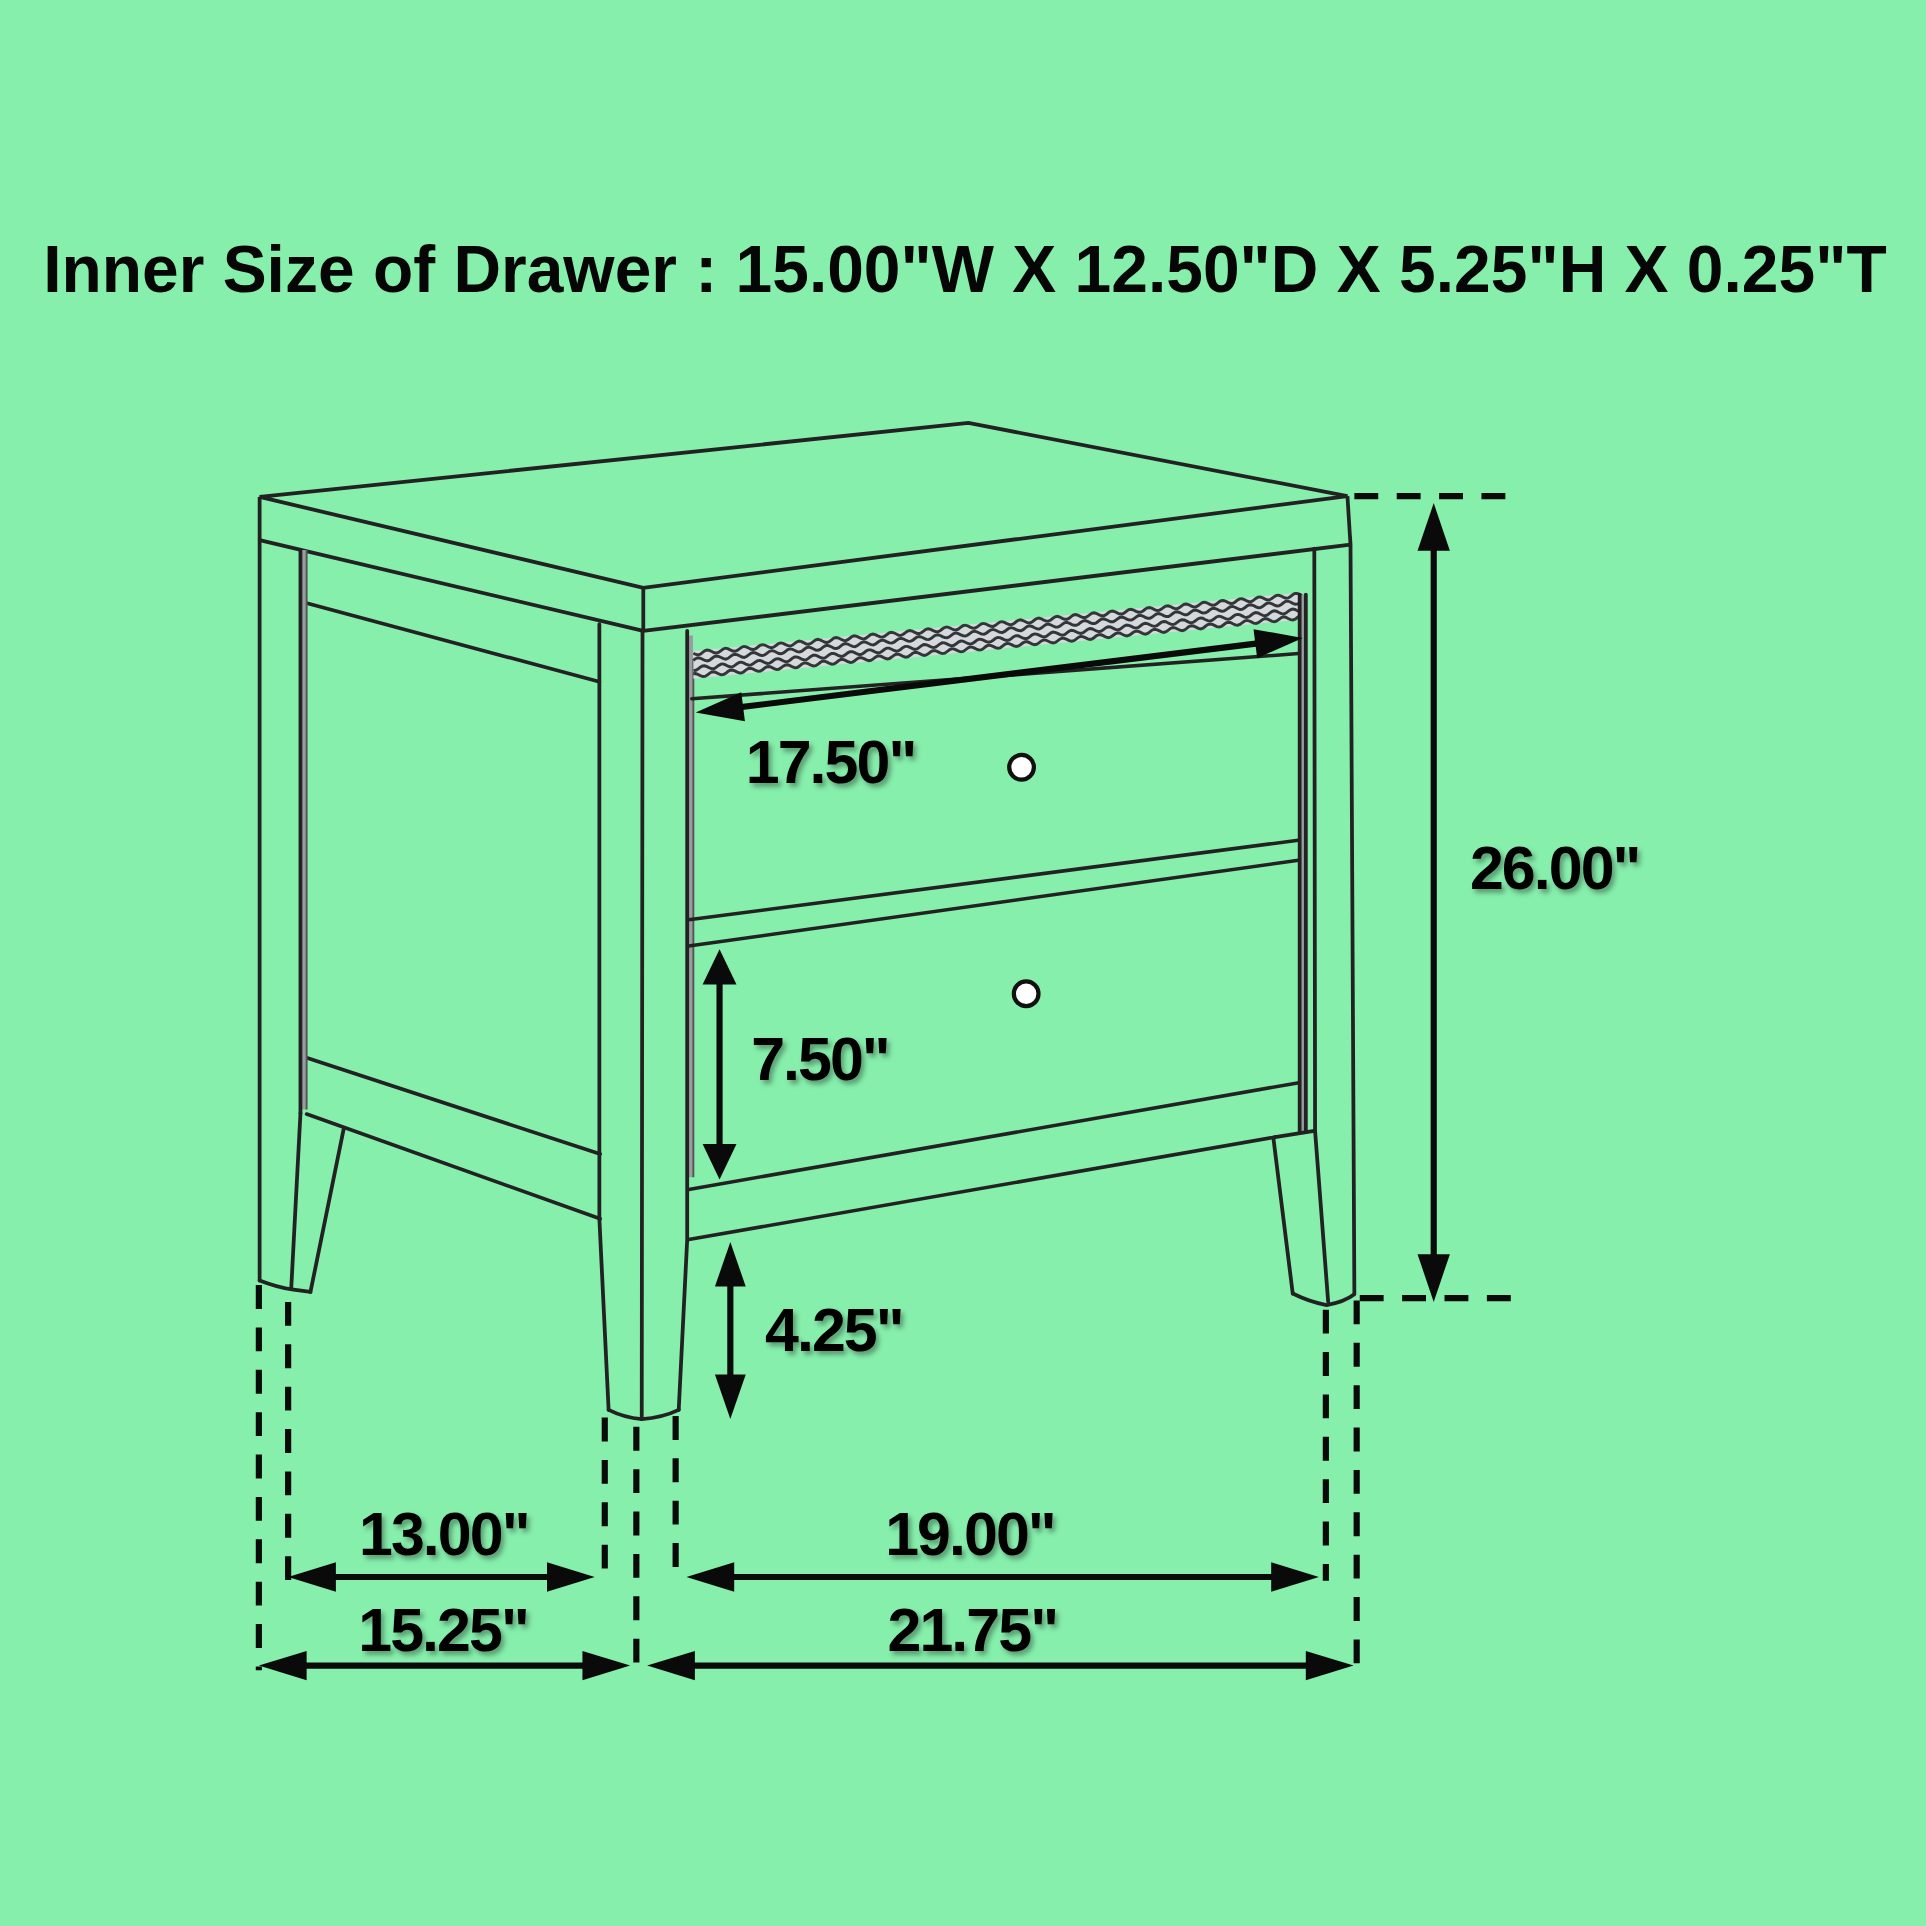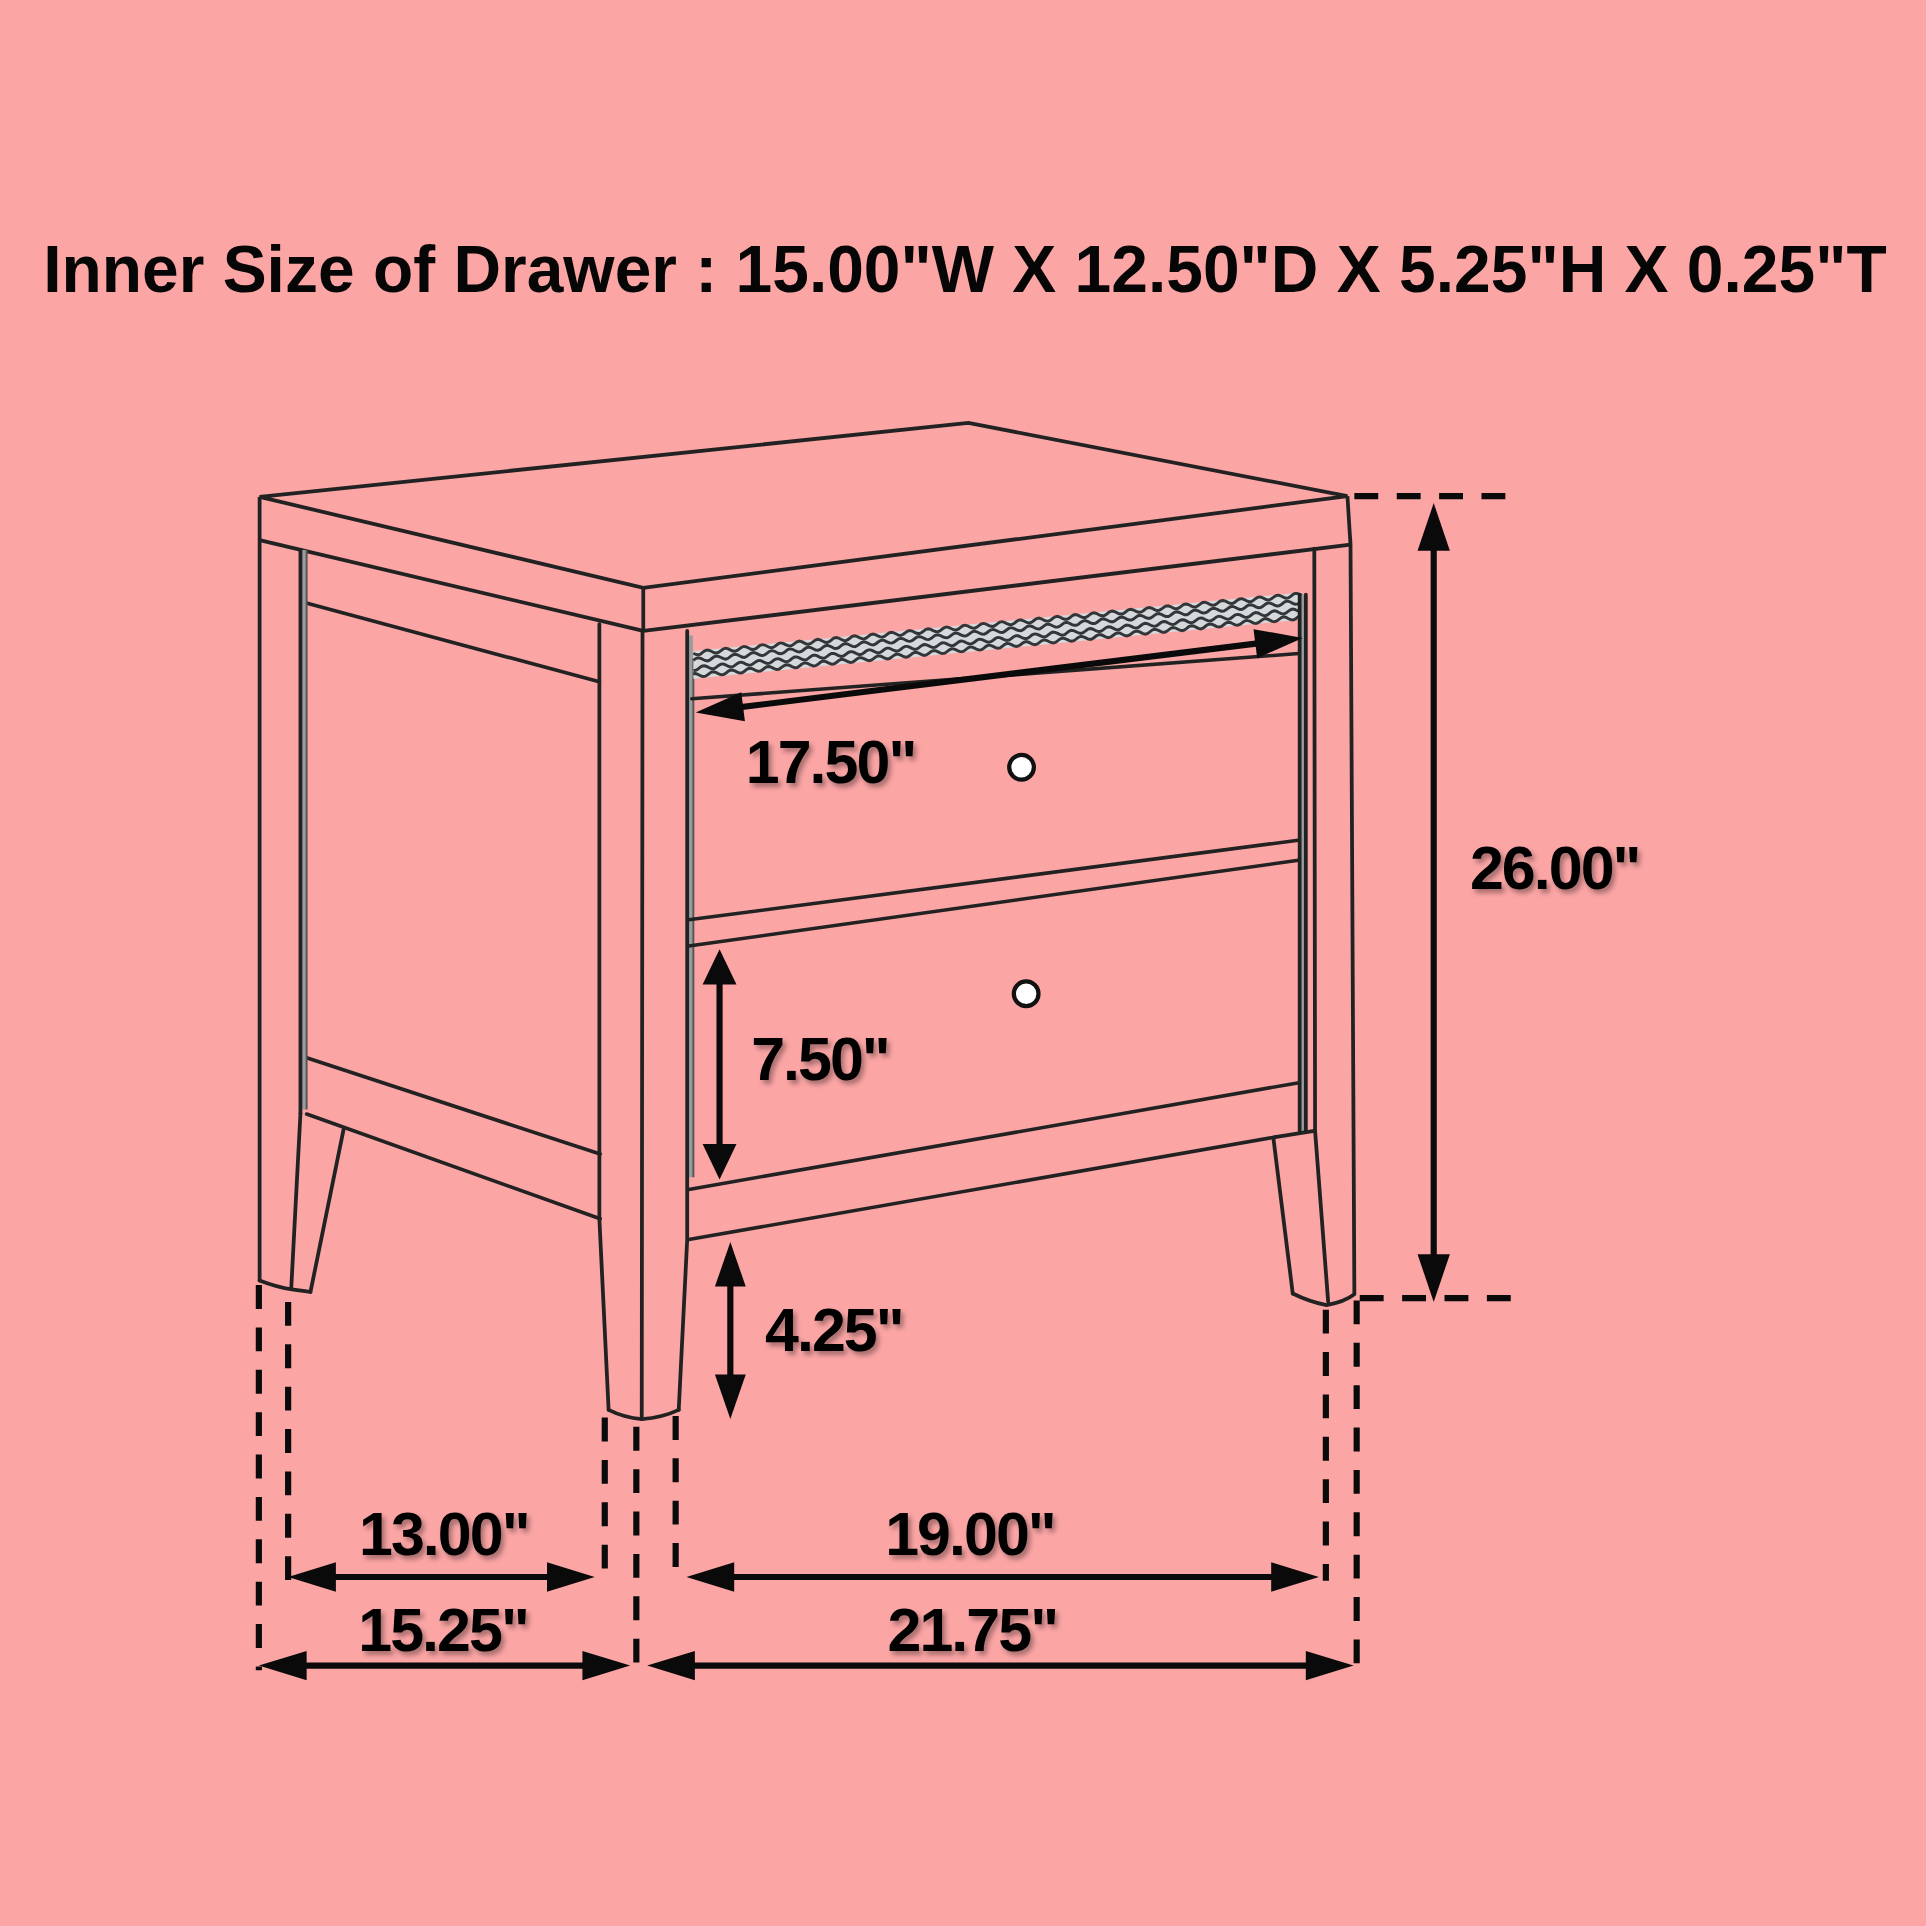--- a/index.html
+++ b/index.html
@@ -1,16 +1,16 @@
 <!DOCTYPE html>
 <html style="font-size:12.3px"><head>
 <meta charset="utf-8">
 <style>
   html,body{margin:0;padding:0;background:#fff;}
-  #page{position:relative;width:1926px;height:1926px;background:#fca5a5;overflow:hidden;}
+  #page{position:relative;width:1926px;height:1926px;background:#86efac;overflow:hidden;}
   svg{position:absolute;top:0;left:0;}
   text{font-family:"Liberation Sans",sans-serif;font-weight:bold;fill:#060606;}
   .dim{font-size:79px;letter-spacing:-2.5px;}
 </style>
 </head>
 <body>
 <div id="page">
 <svg width="1926" height="1926" viewBox="0 0 2500 2500">
 <defs>
 <filter id="ts" x="-30%" y="-30%" width="170%" height="170%">

